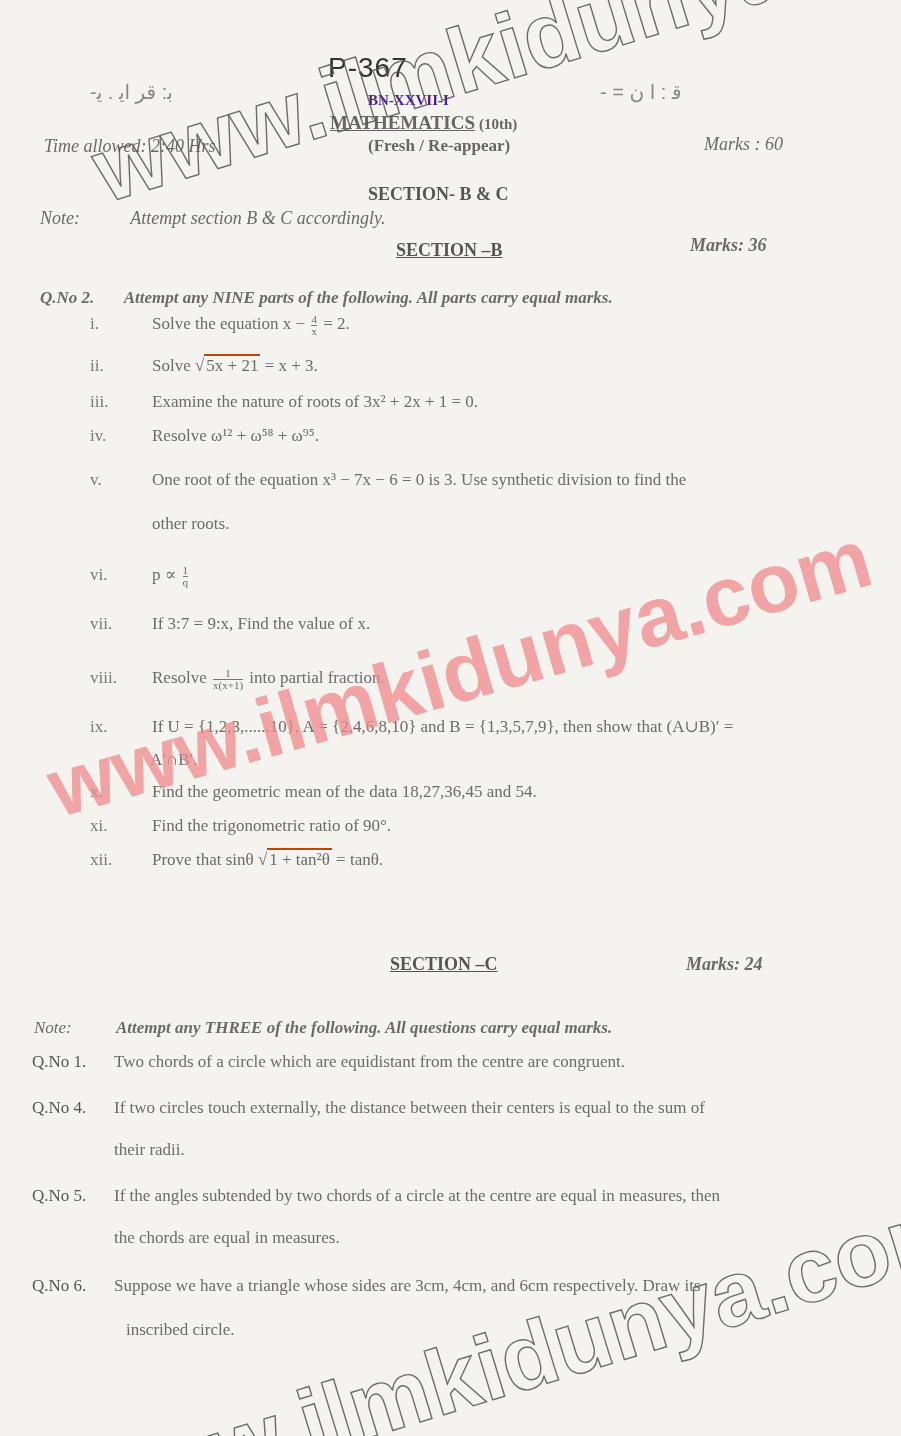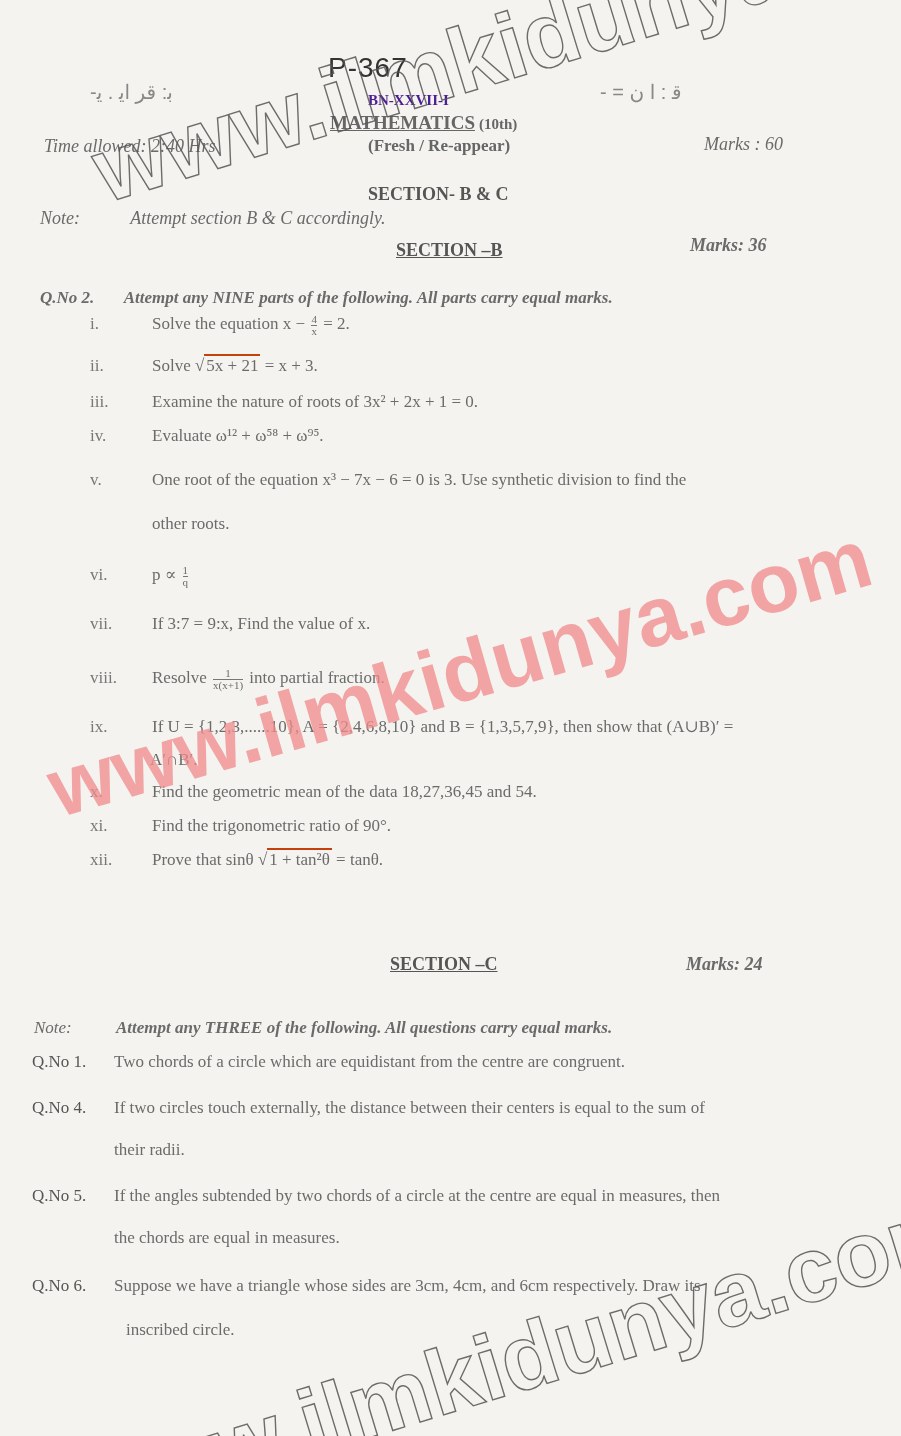--- a/index.html
+++ b/index.html
@@ -67,21 +67,21 @@
 <div class="abs item" style="left:90px;top:314px;">
   <span class="num">i.</span><span>Solve the equation x − </span><span class="frac"><span>4</span><span class="den">x</span></span><span> = 2.</span>
 </div>
 <div class="abs item" style="left:90px;top:356px;">
   <span class="num">ii.</span><span>Solve </span><span>√</span><span class="sqrt">5x + 21</span><span> = x + 3.</span>
 </div>
 <div class="abs item" style="left:90px;top:392px;">
   <span class="num">iii.</span><span>Examine the nature of roots of 3x² + 2x + 1 = 0.</span>
 </div>
 <div class="abs item" style="left:90px;top:426px;">
-  <span class="num">iv.</span><span>Evaluate ω¹² + ω⁵⁸ + ω⁹⁵.</span>
+  <span class="num">iv.</span><span>Resolve ω¹² + ω⁵⁸ + ω⁹⁵.</span>
 </div>
 <div class="abs item" style="left:90px;top:470px;">
   <span class="num">v.</span><span>One root of the equation x³ − 7x − 6 = 0 is 3. Use synthetic division to find the</span>
 </div>
 <div class="abs item" style="left:152px;top:514px;">other roots.</div>
 <div class="abs item" style="left:90px;top:564px;">
   <span class="num">vi.</span><span>p ∝ </span><span class="frac"><span>1</span><span class="den">q</span></span>
 </div>
 <div class="abs item" style="left:90px;top:614px;">
   <span class="num">vii.</span><span>If 3:7 = 9:x, Find the value of x.</span>

